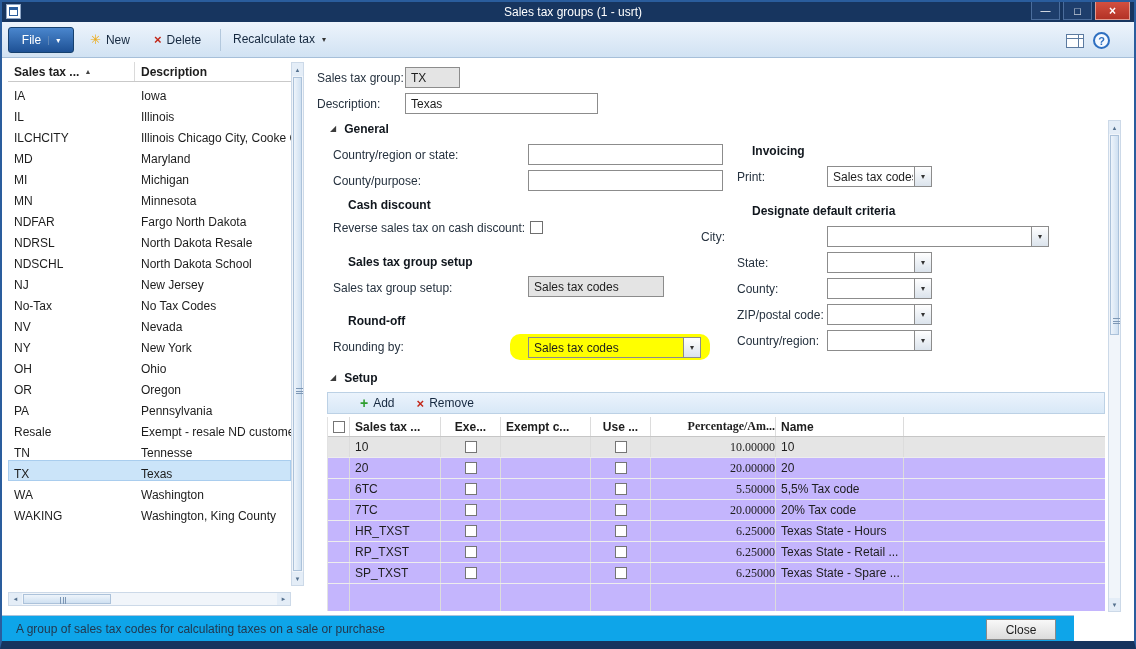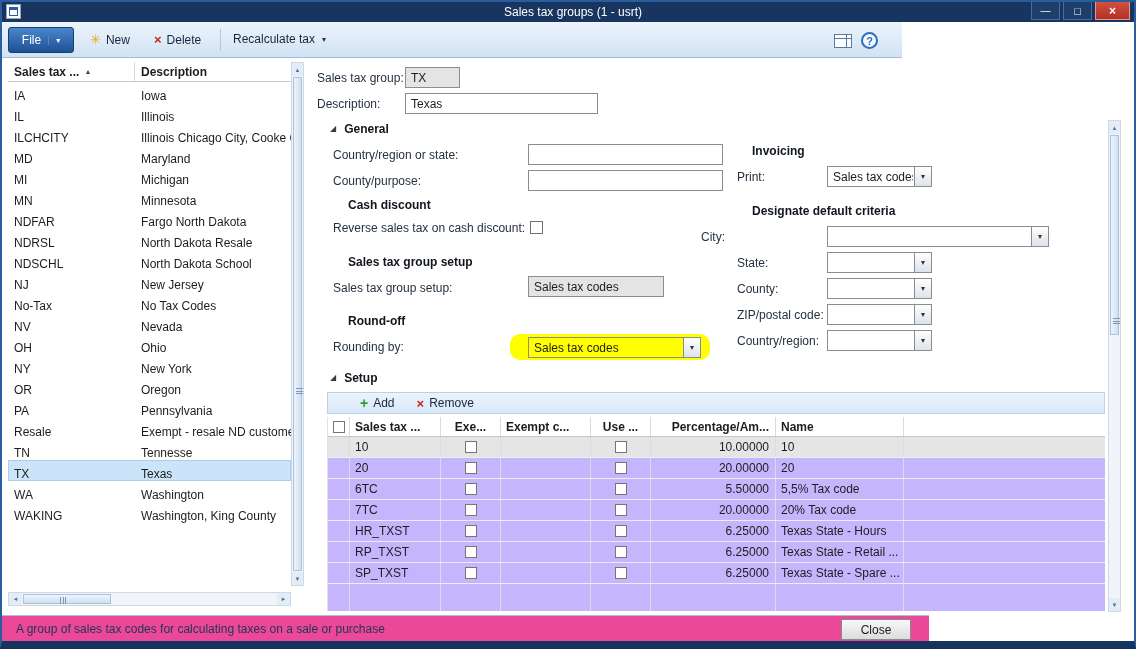--- a/index.html
+++ b/index.html
@@ -11,21 +11,21 @@
   .titlebar{position:absolute;left:2px;top:2px;width:1132px;height:20px;background:#17355f;z-index:5;}
   .appicon{position:absolute;left:4px;top:2px;width:15px;height:15px;background:#fff;border:1px solid #8ea6c6;display:flex;align-items:center;justify-content:center;}
   .appicon .glyph{width:9px;height:9px;border:1px solid #2a5d9d;border-top-width:3px;}
   .wtitle{position:absolute;left:0;right:0;top:3px;text-align:center;color:#fff;font-size:12px;padding-left:10px;}
   .winbtns{position:absolute;right:4px;top:0;display:flex;gap:3px;}
   .wbtn{width:29px;height:18px;display:flex;align-items:center;justify-content:center;color:#fff;font-size:10px;background:#1e3e6c;border:1px solid #4b6d9c;border-top:none;cursor:default;}
   .wbtn.max span{font-size:11px;line-height:10px;}
   .wbtn.close{width:35px;background:linear-gradient(#d3503f,#b33226);border-color:#e09a90;font-weight:bold;font-size:12px;}
 
   
-  .ribbon{position:absolute;left:2px;top:22px;width:900px;height:36px;background:linear-gradient(#edf4fc,#d1e2f3);border-bottom:1px solid #a6bfd9;z-index:4;}
+  .ribbon{position:absolute;left:2px;top:22px;width:1132px;height:36px;background:linear-gradient(#edf4fc,#d1e2f3);border-bottom:1px solid #a6bfd9;z-index:4;}
   .filebtn{position:absolute;left:6px;top:5px;width:66px;height:26px;border-radius:3px;background:linear-gradient(#4a86cd,#1e5195);border:1px solid #16416f;color:#fff;display:flex;align-items:center;justify-content:center;gap:7px;cursor:default;}
   .filebtn .caret{font-size:8px;padding-left:7px;border-left:1px solid #5d86b8;}
   .tbtn{position:absolute;top:10px;display:flex;align-items:center;gap:5px;color:#15283f;cursor:default;white-space:nowrap;}
   .ic-new{color:#eda912;font-size:13px;}
   .ic-del{color:#c22718;font-weight:bold;font-size:13px;}
   .ic-add{color:#2f9e2f;font-weight:bold;font-size:14px;}
   .caret-dark{font-size:8px;color:#333;padding-left:2px;}
   .tsep{position:absolute;top:7px;width:1px;height:22px;background:#b3c8dd;}
   .layout-ic{position:absolute;right:50px;top:12px;width:18px;height:14px;border:1px solid #5b7aa0;background:#fdfeff;}
   .layout-ic .v{position:absolute;top:0;bottom:0;left:11px;width:1px;background:#5b7aa0;}
@@ -79,26 +79,26 @@
   .sghead{display:flex;height:20px;font-weight:bold;border-bottom:1px solid #c6c6c6;background:#fff;}
   .sgc{border-right:1px solid #dcdcdc;display:flex;align-items:center;padding-left:5px;white-space:nowrap;overflow:hidden;}
   .sgrow{display:flex;height:21px;border-bottom:1px solid #ededed;background:#c4b5fd;}
   .sgrow.cur{background:#e5e5e5;}
   .sgrow.fillrow{height:27px;border-bottom:none;}
   .w-sel{width:22px;justify-content:center;padding-left:0;}
   .w-code{width:91px;}
   .w-exe{width:60px;justify-content:center;padding-left:0;}
   .w-exm{width:90px;}
   .w-use{width:60px;justify-content:center;padding-left:0;}
-  .w-pct{width:125px;justify-content:flex-end;padding-right:6px;padding-left:0;}
+  .w-pct{width:125px;justify-content:flex-end;padding-left:0;font-family:Liberation Serif, serif;}
   .w-name{width:128px;}
   .w-fill{flex:1;border-right:none;}
 
   
-  .statusbar{position:absolute;left:2px;bottom:8px;width:927px;height:26px;background:#ec4899;border-top:1px solid #a9c3dc;z-index:3;}
+  .statusbar{position:absolute;left:2px;bottom:8px;width:1072px;height:26px;background:#0ea5e9;border-top:1px solid #a9c3dc;z-index:3;}
   .statustext{position:absolute;left:14px;top:6px;color:#22384f;}
   .closebtn{position:absolute;right:18px;top:3px;width:70px;height:21px;background:linear-gradient(#f8f8f8,#dcdcdc);border:1px solid #8a8a8a;display:flex;align-items:center;justify-content:center;color:#1c1c1c;cursor:default;}
 </style>
 </head>
 <body>
 
 <div class="frame"></div>
 
 <div class="titlebar">
   <div class="appicon">
@@ -194,26 +194,26 @@
       </div>
       <div class="lrow">
         <span class="lc1">No-Tax</span>
         <span class="lc2">No Tax Codes</span>
       </div>
       <div class="lrow">
         <span class="lc1">NV</span>
         <span class="lc2">Nevada</span>
       </div>
       <div class="lrow">
+        <span class="lc1">NY</span>
+        <span class="lc2">New York</span>
+      </div>
+      <div class="lrow">
         <span class="lc1">OH</span>
         <span class="lc2">Ohio</span>
-      </div>
-      <div class="lrow">
-        <span class="lc1">NY</span>
-        <span class="lc2">New York</span>
       </div>
       <div class="lrow">
         <span class="lc1">OR</span>
         <span class="lc2">Oregon</span>
       </div>
       <div class="lrow">
         <span class="lc1">PA</span>
         <span class="lc2">Pennsylvania</span>
       </div>
       <div class="lrow">

